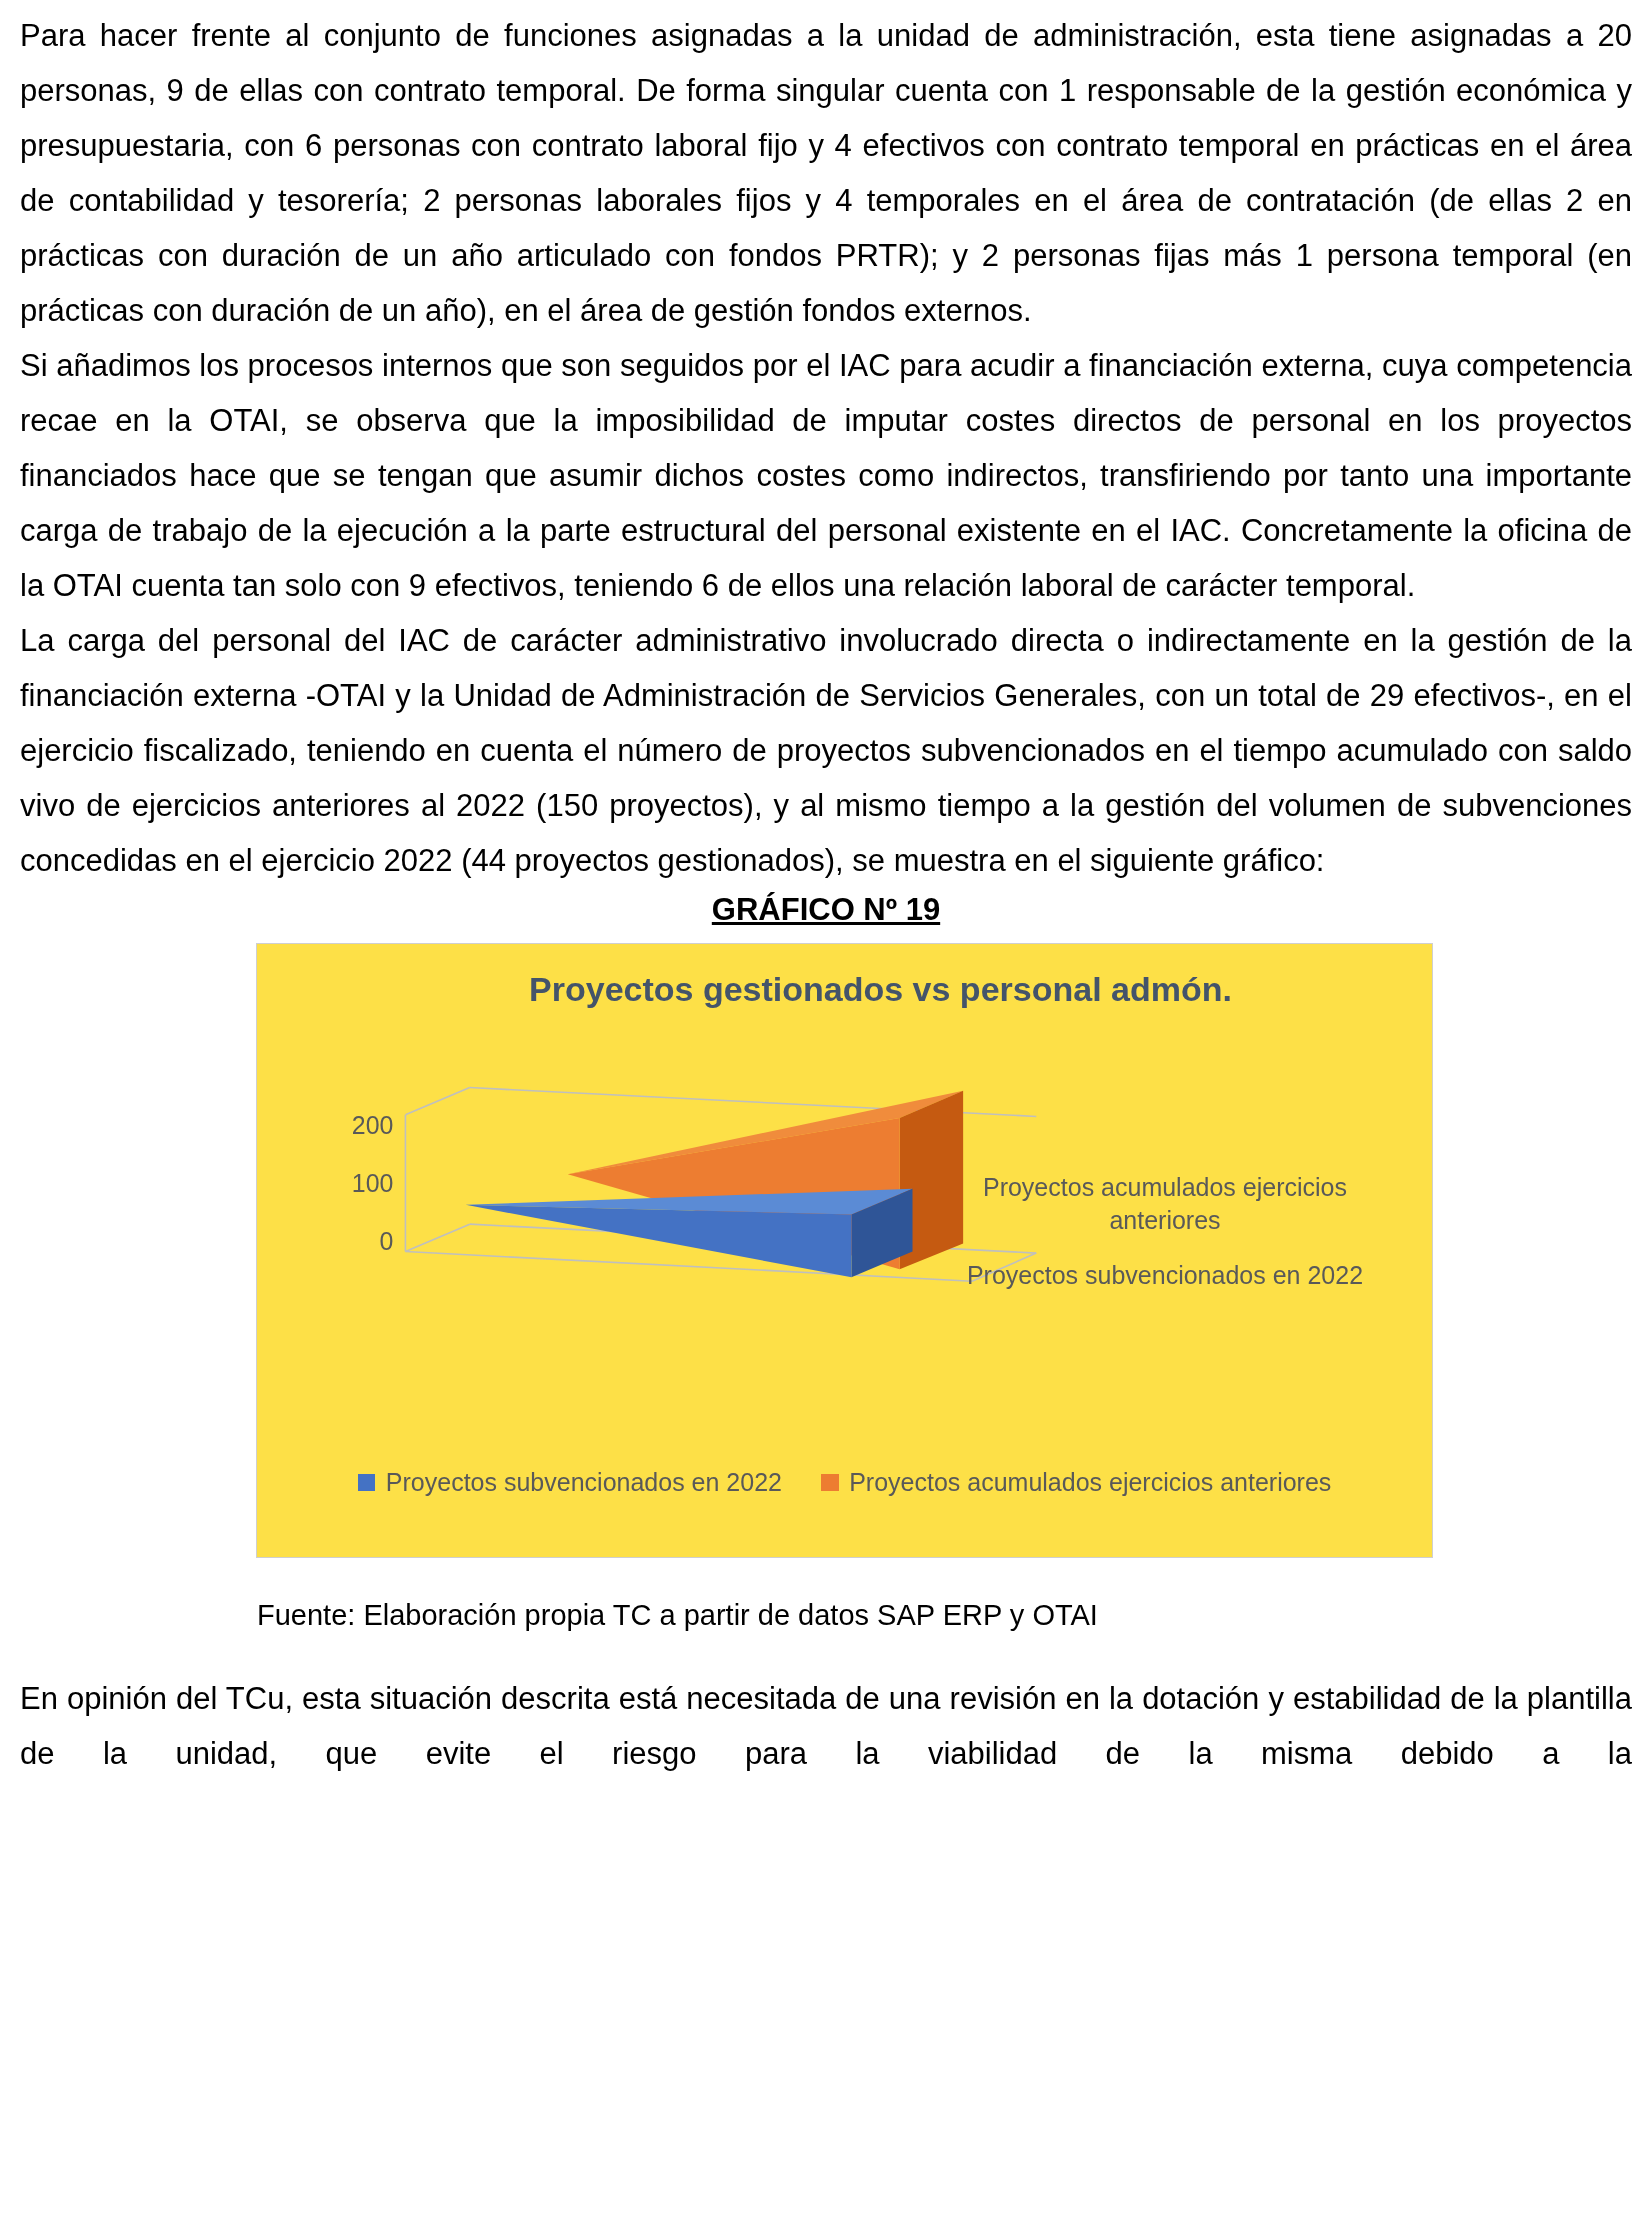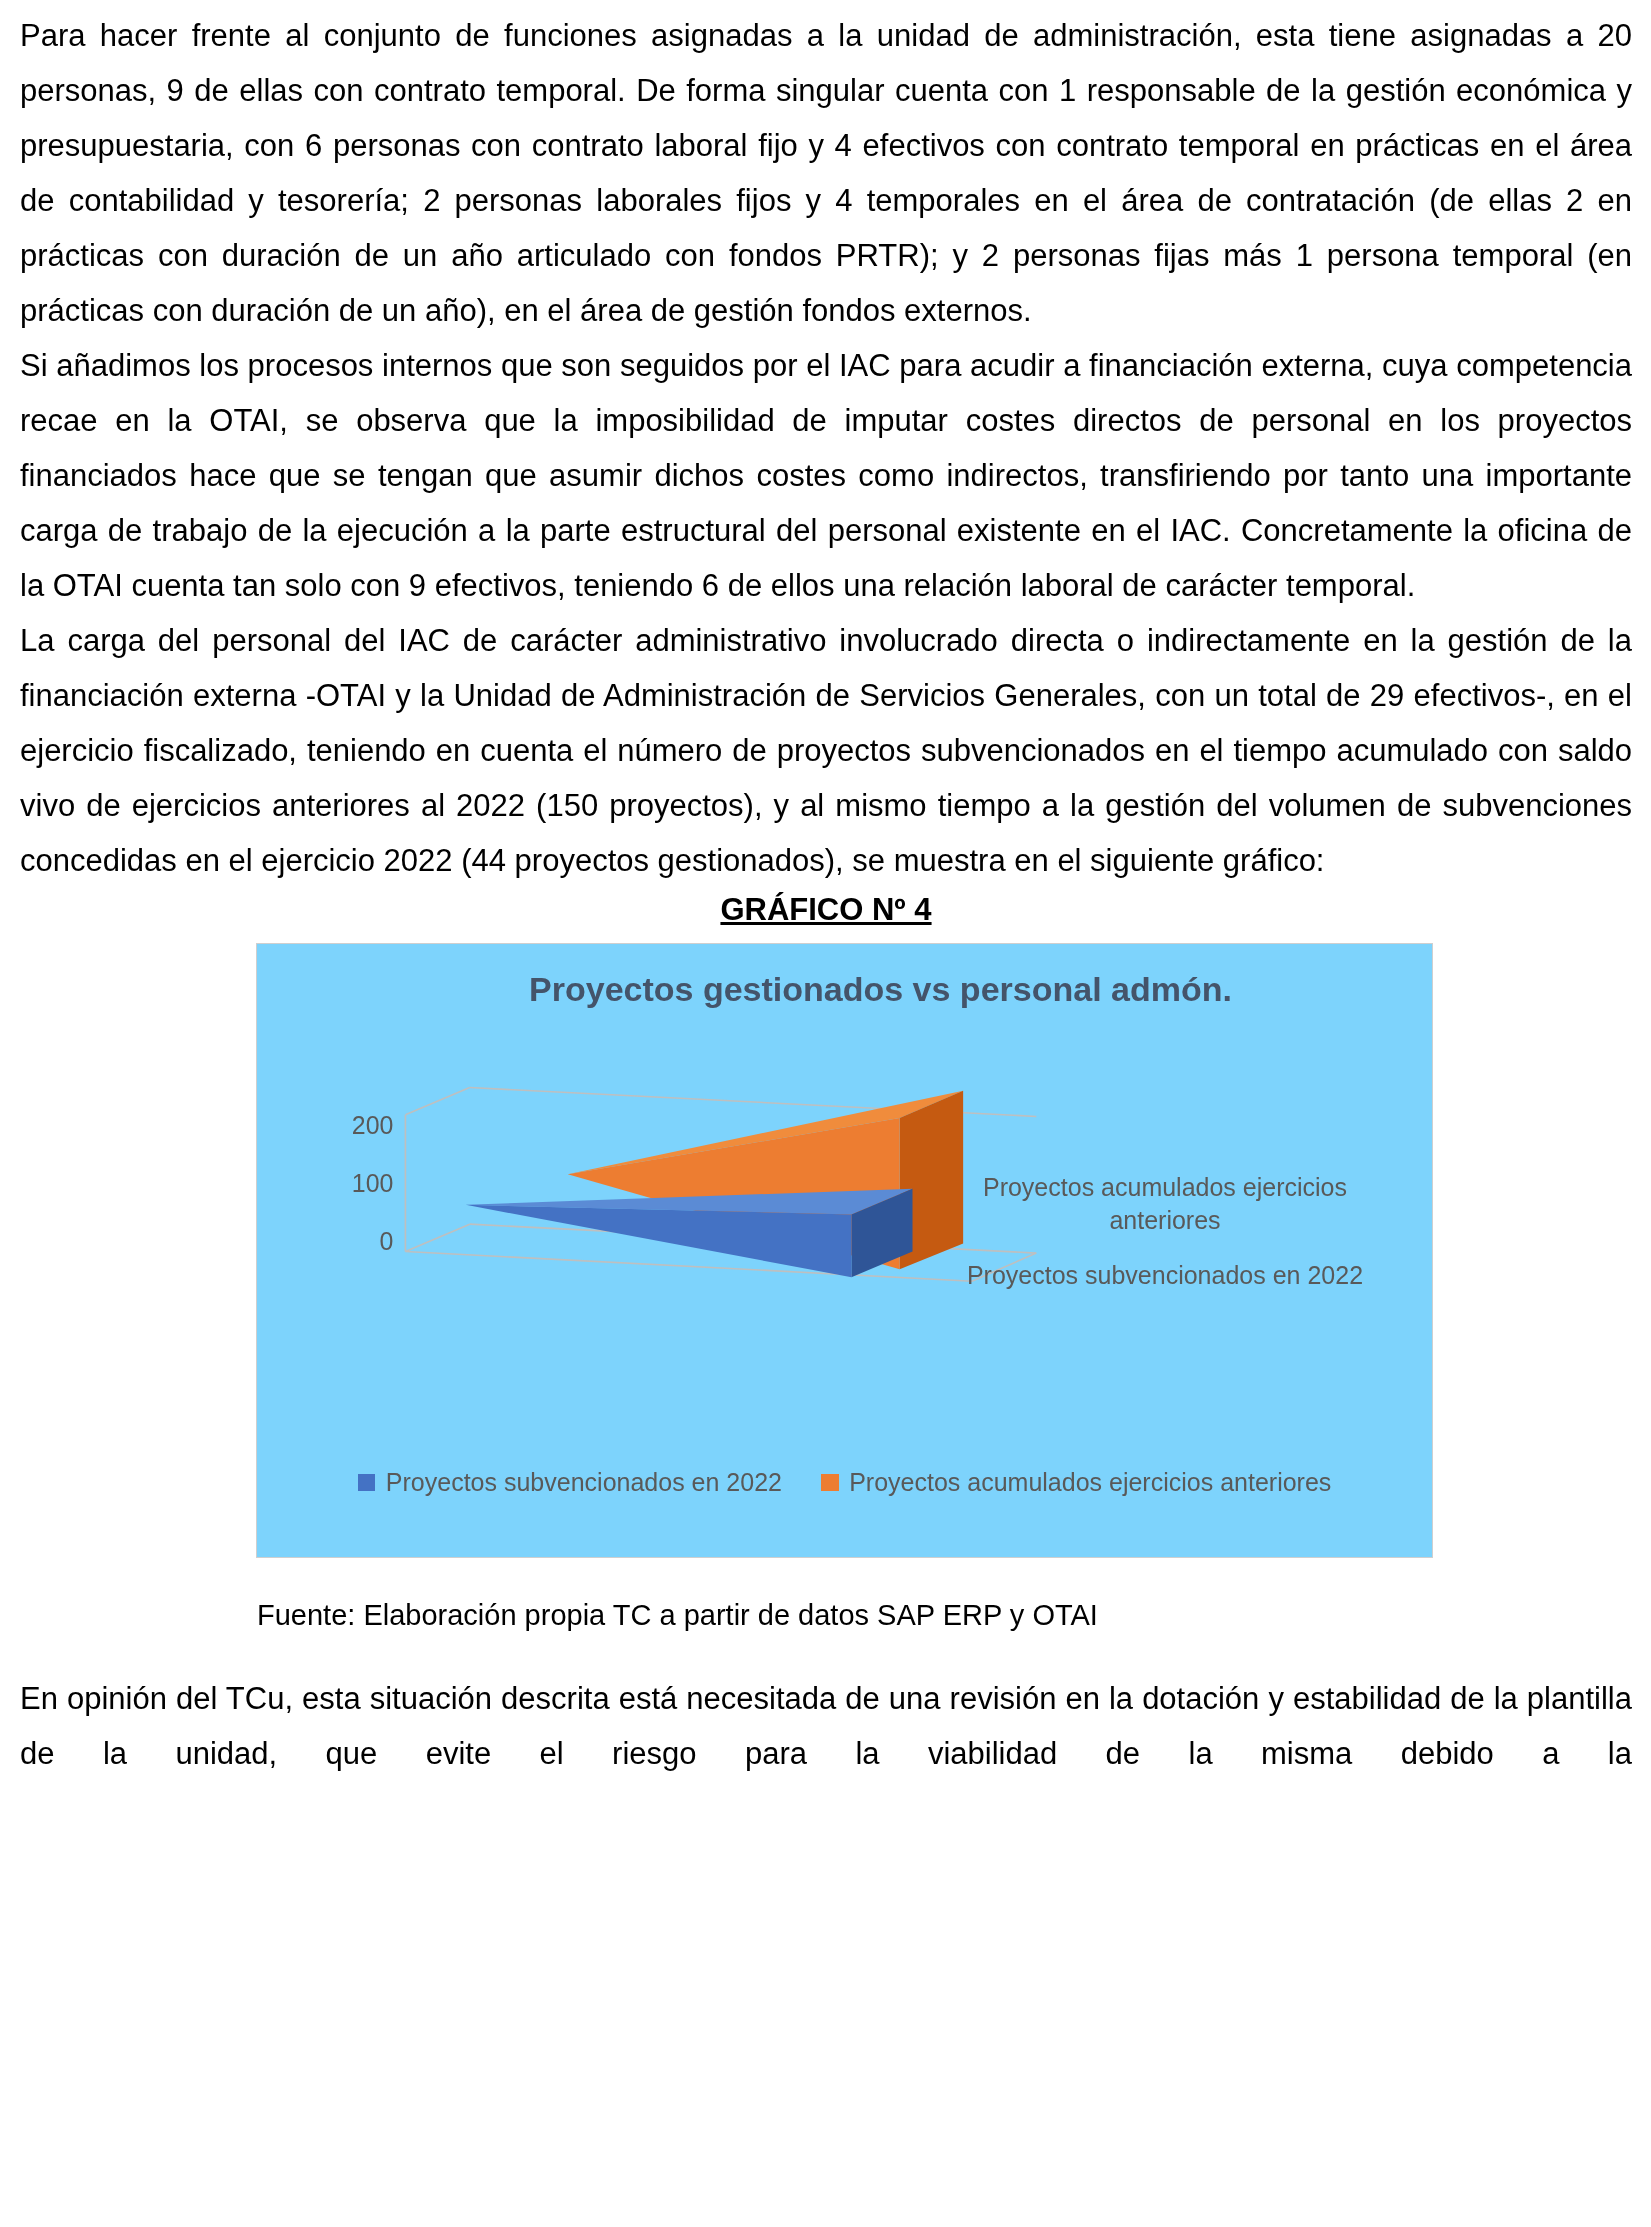--- a/index.html
+++ b/index.html
@@ -34,21 +34,21 @@
   }
   .chart-heading .u { text-decoration: underline; }
 
   .chart-box {
     position: relative;
     box-sizing: border-box;
     margin-left: 236px;
     width: 1177px;
     height: 615px;
     border: 0.8px solid #cfcfcf;
-    background: #7dd3fc;
+    background: #fde047;
     margin-bottom: 36px;
     padding-left: 48px;
   }
   .chart-title {
     position: absolute;
     top: 26px; left: 72px; right: 0;
     text-align: center;
     font-size: 34px;
     font-weight: bold;
     color: #44546A;
@@ -93,21 +93,21 @@
 
 <div class="page">
 
   <p class="body-text p1">Para hacer frente al conjunto de funciones asignadas a la unidad de administración, esta tiene asignadas a 20 personas, 9 de ellas con contrato temporal. De forma singular cuenta con 1 responsable de la gestión económica y presupuestaria, con 6 personas con contrato laboral fijo y 4 efectivos con contrato temporal en prácticas en el área de contabilidad y tesorería; 2 personas laborales fijos y 4 temporales en el área de contratación (de ellas 2 en prácticas con duración de un año articulado con fondos PRTR); y 2 personas fijas más 1 persona temporal (en prácticas con duración de un año), en el área de gestión fondos externos.</p>
 
   <p class="body-text p2">Si añadimos los procesos internos que son seguidos por el IAC para acudir a financiación externa, cuya competencia recae en la OTAI, se observa que la imposibilidad de imputar costes directos de personal en los proyectos financiados hace que se tengan que asumir dichos costes como indirectos, transfiriendo por tanto una importante carga de trabajo de la ejecución a la parte estructural del personal existente en el IAC. Concretamente la oficina de la OTAI cuenta tan solo con 9 efectivos, teniendo 6 de ellos una relación laboral de carácter temporal.</p>
 
   <p class="body-text p3">La carga del personal del IAC de carácter administrativo involucrado directa o indirectamente en la gestión de la financiación externa -OTAI y la Unidad de Administración de Servicios Generales, con un total de 29 efectivos-, en el ejercicio fiscalizado, teniendo en cuenta el número de proyectos subvencionados en el tiempo acumulado con saldo vivo de ejercicios anteriores al 2022 (150 proyectos), y al mismo tiempo a la gestión del volumen de subvenciones concedidas en el ejercicio 2022 (44 proyectos gestionados), se muestra en el siguiente gráfico:</p>
 
   <div class="chart-heading">
-    <div><span class="u">GRÁFICO Nº 4</span></div>
+    <div><span class="u">GRÁFICO Nº 19</span></div>
   </div>
 
   <div class="chart-box">
     <div class="chart-title">Proyectos gestionados  vs personal admón.</div>
 
     <svg class="plot-svg" width="884" height="386" viewBox="0 0 1100 480">
 
       <g stroke="#BFBFBF" stroke-width="2" fill="none">
         <line x1="115" y1="88" x2="115" y2="258"></line>
         <line x1="115" y1="88" x2="195" y2="54"></line>

